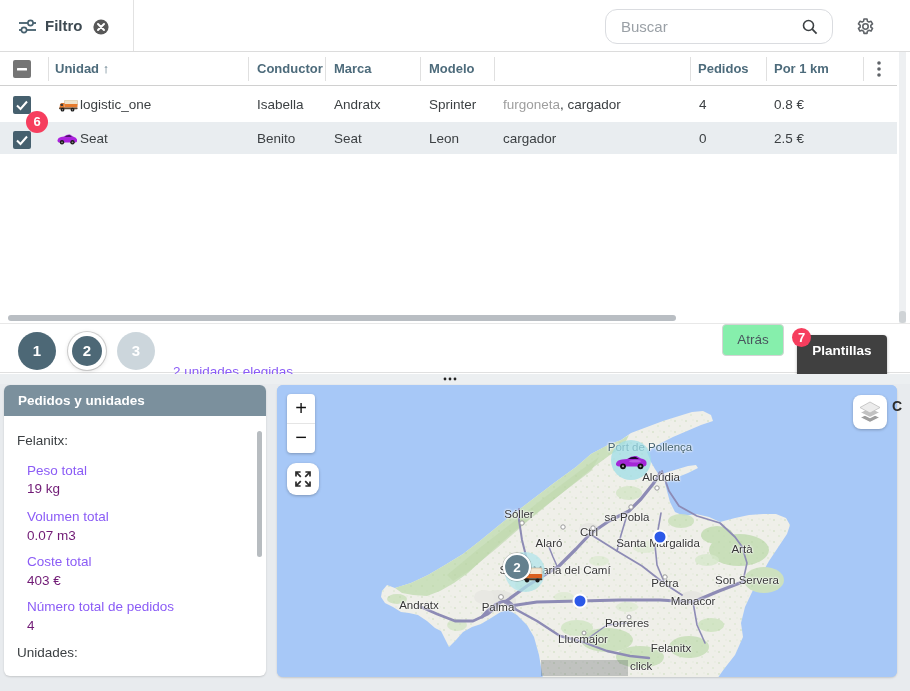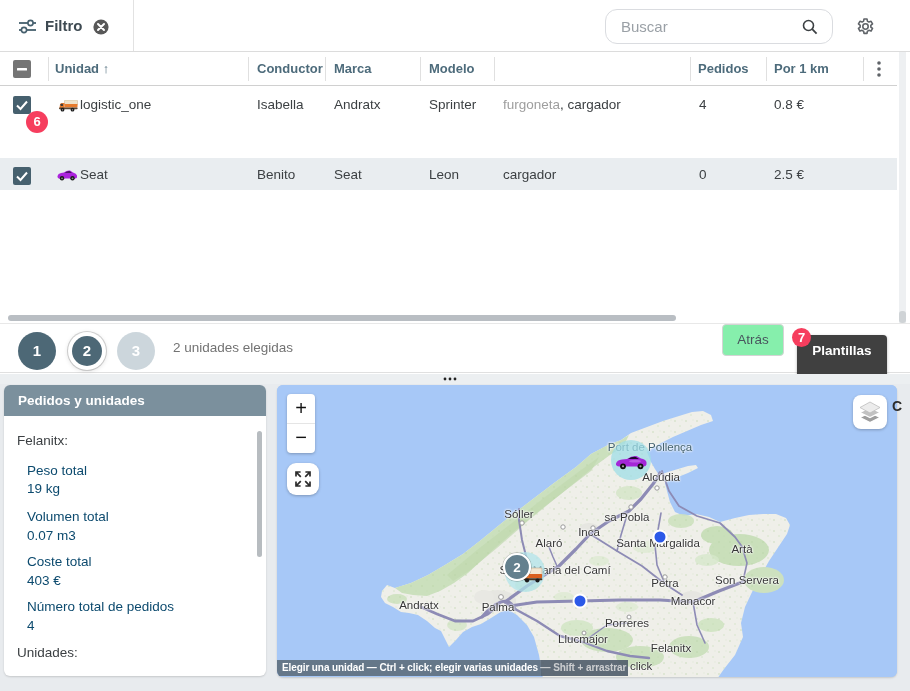--- a/index.html
+++ b/index.html
@@ -24,33 +24,33 @@
   .cb { position:absolute; left:13px; top:8px; width:18px; height:18px; border-radius:2px; }
   .cb.slate { background:#46606e; }
   .cb svg { position:absolute; left:0; top:0; }
 
   .badge { position:absolute; background:#f63e5e; color:#fff; border-radius:50%; text-align:center; font-weight:bold; }
 
   
   #hscroll { left:8px; top:315px; width:668px; height:6px; border-radius:3px; background:#b9bec3; }
   #footer { left:0; top:323px; width:910px; height:50px; background:#fff; border-top:1px solid #e8e8e8; border-bottom:1px solid #e0e0e0; }
   .step { position:absolute; border-radius:50%; color:#fff; font-weight:bold; font-size:15px; text-align:center; }
-  #chosen { left:173px; top:340px; font-size:13.5px; color:#737373; }
+  #chosen { left:173px; top:364px; font-size:13.5px; color:#8b5cf6; }
   #btn-atras { left:722px; top:324px; width:62px; height:32px; background:#86efac; border:1px solid #d4d4d4; border-radius:4px; color:#49555e; font-size:13.5px; font-weight:normal; text-align:center; line-height:30px; }
   #btn-plant { left:797px; top:335px; width:90px; height:48px; background:#404040; border-radius:4px; color:#fff; font-size:13.5px; font-weight:bold; text-align:center; line-height:32px; box-shadow:0 1px 3px rgba(0,0,0,.3); }
 
   #splitter { left:0; top:374px; width:910px; height:10px; background:#eceff1; }
   #splitter .dots { position:absolute; left:443px; top:3px; width:14px; height:4px; }
 
   
   #bottom { left:0; top:384px; width:910px; height:307px; background:#e8ebee;padding-left:36px; }
   #panel { position:absolute; left:4px; top:1px; width:262px; height:291px; background:#fff; border-radius:6px; box-shadow:0 1px 2px rgba(0,0,0,.15); }
   #panel-h { position:absolute; left:0; top:0; width:262px; height:31px; background:#7b909d; border-radius:6px 6px 0 0; color:#fff; font-weight:bold; font-size:13.5px; line-height:31px; padding-left:14px; }
-  .plabel { position:absolute; left:23px; font-size:13.5px; color:#0c4a6e; }
-  .pval { position:absolute; left:23px; font-size:13.5px; color:#0c4a6e; }
+  .plabel { position:absolute; left:23px; font-size:13.5px; color:#8b5cf6; }
+  .pval { position:absolute; left:23px; font-size:13.5px; color:#701a75; }
   .phead { position:absolute; left:13px; font-size:13.5px; color:#3c4043; }
   #pscroll { position:absolute; left:253px; top:46px; width:5px; height:126px; background:#b7bcc0; border-radius:3px; }
 
   #mapcard { position:absolute; left:277px; top:1px; width:620px; height:292px; border-radius:6px; overflow:hidden; background:#a7c8f7; box-shadow:0 1px 2px rgba(0,0,0,.15); }
   .mapbtn { position:absolute; background:#fff; border-radius:8px; box-shadow:0 1px 3px rgba(0,0,0,.25); }
   #zoomctl { position:absolute; left:10px; top:9px; width:28px; height:59px; border-radius:4px; background:#fff; box-shadow:0 1px 3px rgba(0,0,0,.25); }
   #zoomctl .zp { position:absolute; width:28px; height:29px; line-height:29px; text-align:center; font-size:20px; color:#111; }
   #hint { position:absolute; left:0; top:275px; width:351px; height:16px; background:rgba(92,107,122,.88); color:#fff; font-size:10px; font-weight:bold; line-height:16px; padding-left:5px; white-space:nowrap; overflow:hidden; letter-spacing:-0.1px; }
   #attrib { position:absolute; left:353px; top:275px; font-size:11.5px; color:#363636; text-shadow:0 0 2px #fff,0 0 2px #fff; }
   .cityline { position:absolute; font-size:11.5px; color:#363636; text-shadow:0 0 2px #fff,0 0 2px #fff,0 0 3px #fff; white-space:nowrap; transform:translate(-50%,-50%); }
@@ -129,21 +129,21 @@
       <circle cx="13.5" cy="9.7" r="0.7" fill="#8d8d8d"></circle>
   </svg>
   <div class="cell" style="left:80px">logistic_one</div>
   <div class="cell" style="left:257px">Isabella</div>
   <div class="cell" style="left:334px">Andratx</div>
   <div class="cell" style="left:429px">Sprinter</div>
   <div class="cell" style="left:503px"><span style="color:#9e9e9e">furgoneta</span>, cargador</div>
   <div class="cell" style="left:699px">4</div>
   <div class="cell" style="left:774px">0.8 €</div>
 </div>
-<div class="row abs" style="top:122px;height:32px;background:#e9edf0;margin-top:36px;">
+<div class="row abs" style="top:122px;height:32px;background:#e9edf0;">
   <div class="cb slate" style="top:9px">
       <svg width="18" height="18" viewBox="0 0 18 18">
         <path d="M4 9.5 L7.5 13 L14 5.5" fill="none" stroke="#fff" stroke-width="2"></path>
       </svg>
     </div>
   <svg class="abs" style="left:57px;top:11px" width="21" height="12" viewBox="0 0 21 12">
     <path d="M0.5 7 Q1 4.5 4 4 L7 3.5 Q10 1 13 1.5 L16 3.5 Q19.5 4.5 20 6.5 L20 8.5 Q19.5 9.5 18 9.5 L2.5 9.5 Q0.8 9.5 0.5 8 Z" fill="#ab22dd"></path>
     <path d="M7.5 3.7 Q10 1.8 12.6 2.2 L15 3.7 Z" fill="#2d1540"></path>
     <circle cx="5" cy="9.3" r="2.2" fill="#1a1a1a"></circle>
       <circle cx="15.5" cy="9.3" r="2.2" fill="#1a1a1a"></circle>
@@ -294,21 +294,21 @@
         <circle cx="380" cy="103" r="2.2"></circle>
         <circle cx="352" cy="232" r="2"></circle>
         <circle cx="307" cy="248" r="2"></circle>
       </g>
 
     </svg>
     <div class="cityline" style="left:373px;top:62px;color:#41606f">Port de Pollença</div>
     <div class="cityline" style="left:384px;top:92px">Alcúdia</div>
     <div class="cityline" style="left:242px;top:129px">Sóller</div>
     <div class="cityline" style="left:350px;top:132px">sa Pobla</div>
-    <div class="cityline" style="left:312px;top:147px">Inca</div>
+    <div class="cityline" style="left:312px;top:147px">Ctrl</div>
     <div class="cityline" style="left:272px;top:158px">Alaró</div>
     <div class="cityline" style="left:381px;top:158px">Santa Margalida</div>
     <div class="cityline" style="left:465px;top:164px">Artà</div>
     <div class="cityline" style="left:278px;top:185px">Santa Maria del Camí</div>
     <div class="cityline" style="left:388px;top:198px">Petra</div>
     <div class="cityline" style="left:470px;top:195px">Son Servera</div>
     <div class="cityline" style="left:142px;top:220px">Andratx</div>
     <div class="cityline" style="left:221px;top:222px">Palma</div>
     <div class="cityline" style="left:416px;top:216px">Manacor</div>
     <div class="cityline" style="left:350px;top:238px">Porreres</div>
@@ -360,18 +360,17 @@
         </g>
       </svg>
     </div>
     <div class="mapbtn" style="left:576px;top:10px;width:34px;height:34px;">
       <svg style="position:absolute;left:6px;top:5px" width="22" height="24" viewBox="0 0 22 24">
         <polygon points="11,12.5 1,17.5 11,22.5 21,17.5" fill="#9e9e9e" stroke="#fff" stroke-width="1.2"></polygon>
         <polygon points="11,7.5 1,12.5 11,17.5 21,12.5" fill="#c2c2c2" stroke="#fff" stroke-width="1.2"></polygon>
         <polygon points="11,2 1,7.5 11,13 21,7.5" fill="#ececec" stroke="#bdbdbd" stroke-width="0.8"></polygon>
       </svg>
     </div>
-    <div id="hint">Elegir una unidad — Ctrl + click; elegir varias unidades — Shift + arrastrar</div>
     <div style="position:absolute;left:264px;top:275px;width:87px;height:16px;background:rgba(50,58,66,.25);"></div>
     <div id="attrib">click</div>
   </div>
   <div style="position:absolute;left:892px;top:14px;font-size:14px;font-weight:bold;color:#2d2d2d">C</div>
 </div>
 
 </body></html>

